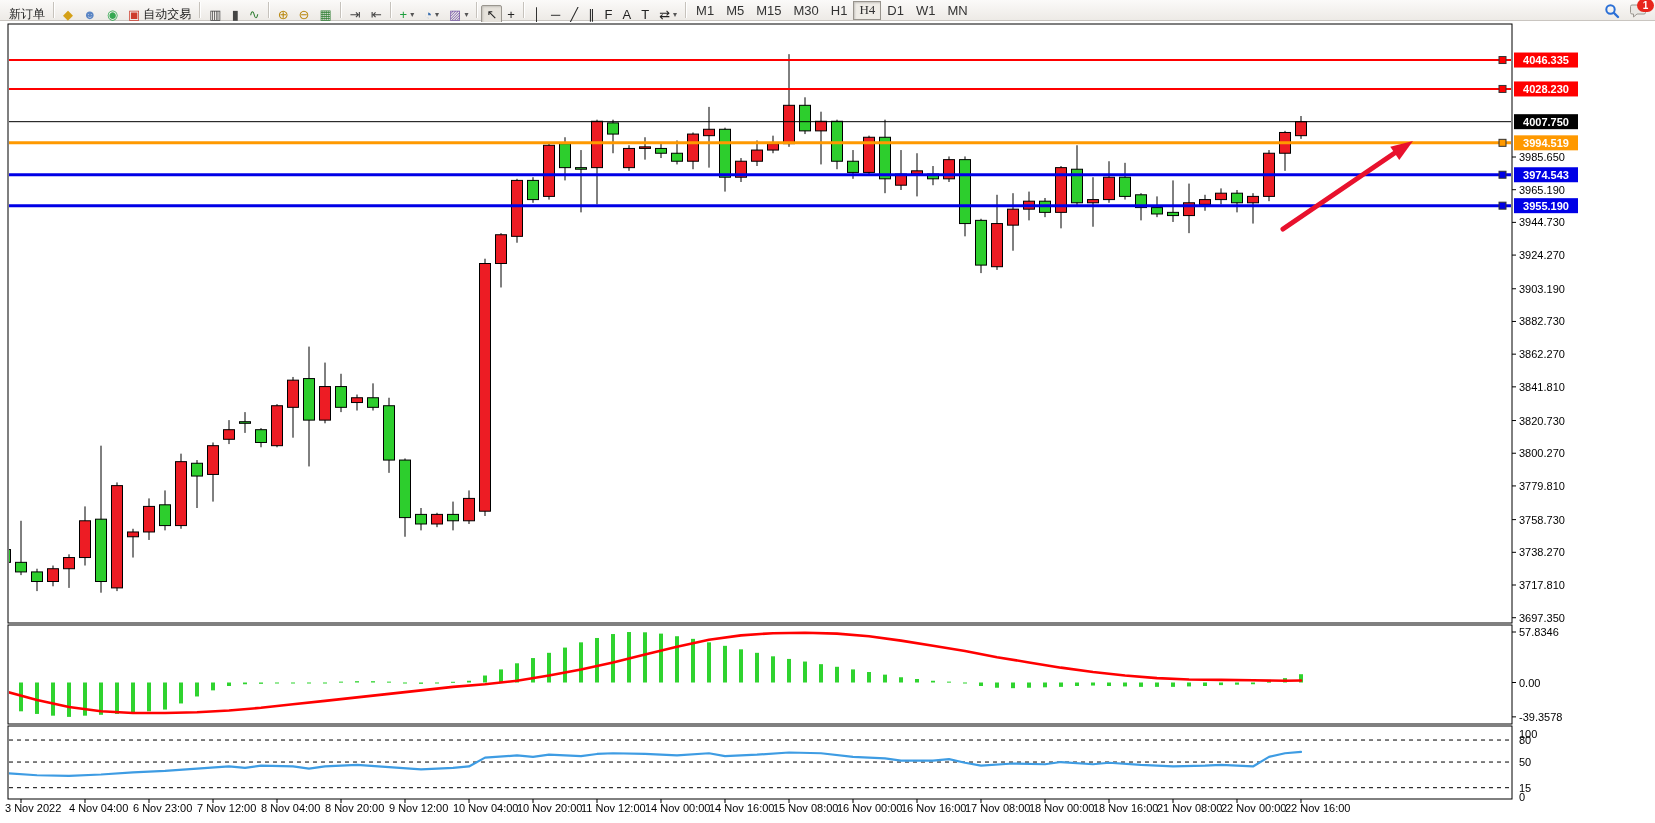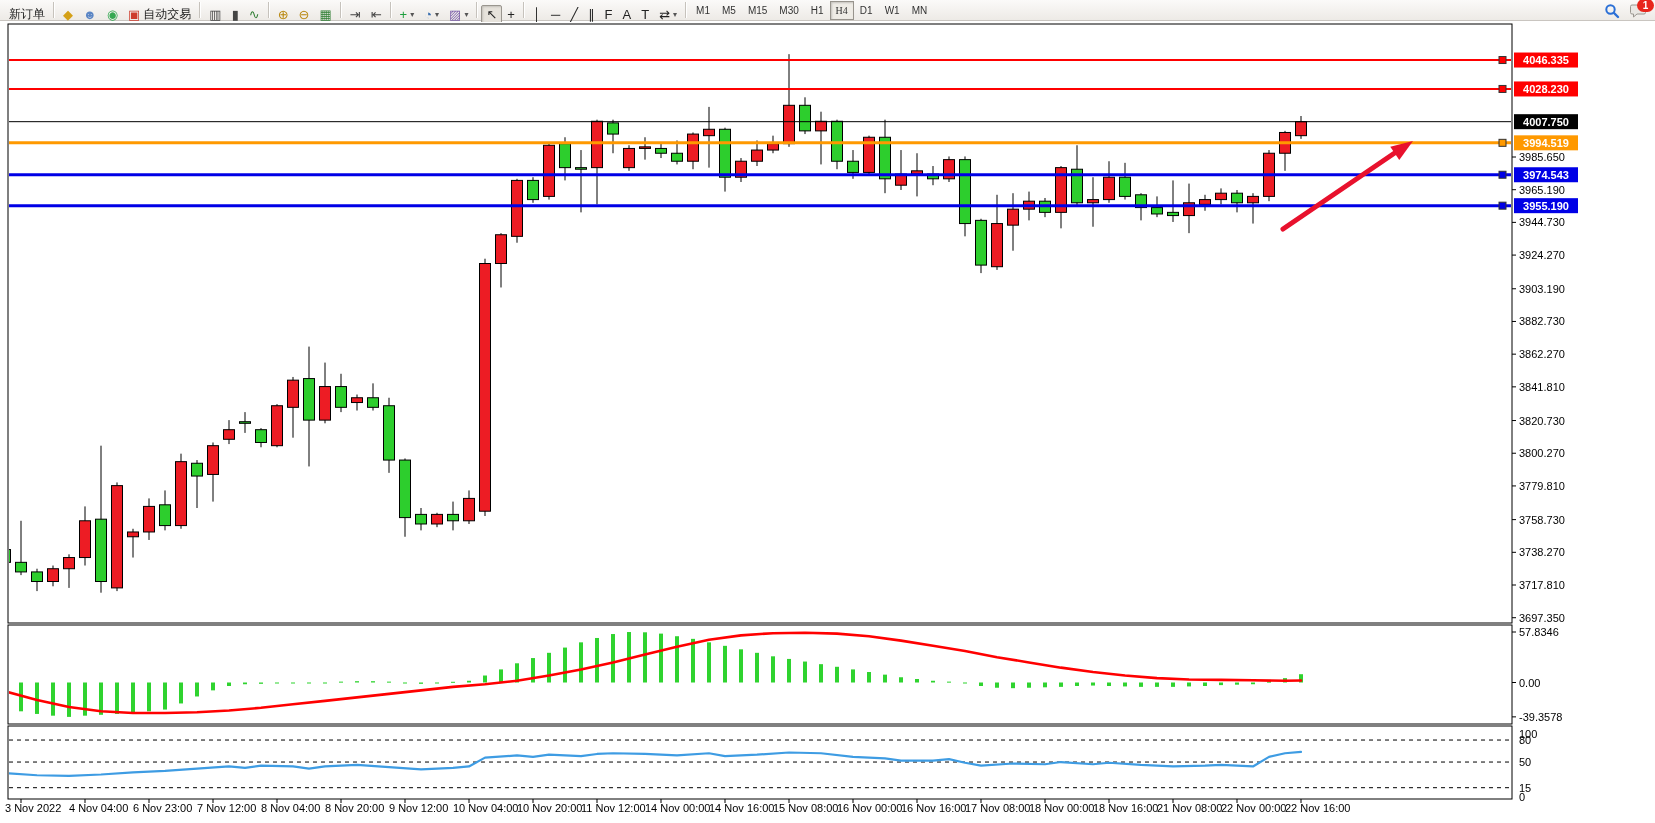--- a/index.html
+++ b/index.html
@@ -7,21 +7,21 @@
   #app{position:relative;width:1655px;height:823px;}
   
   #toolbar{position:absolute;left:0;top:0;width:1655px;height:21px;
     background:linear-gradient(#fbfaf9,#edeae6);border-bottom:1px solid #c9c5c0;
     display:flex;align-items:center;padding-left:4px;box-sizing:border-box;font-size:12px;color:#222;}
   .tb-btn{display:inline-flex;align-items:center;gap:3px;height:18px;padding:0 4px;border:1px solid transparent;
     border-radius:2px;cursor:default;white-space:nowrap;margin-top:9px;}
   .tb-btn.pressed{border:1px solid #9a968f;background:#e6e2db;box-shadow:inset 1px 1px 2px rgba(0,0,0,.15);}
   .tb-glyph{font-size:13px;line-height:1;}
   .tb-sep{width:1px;height:16px;margin:0 3px;background:#c6c2bc;border-right:1px solid #fff;}
-  .tb-tf{font-size:10px;color:#333;padding:0 5px;height:17px;display:inline-flex;align-items:center;border:1px solid transparent;}
+  .tb-tf{font-size:13px;color:#333;padding:0 5px;height:17px;display:inline-flex;align-items:center;border:1px solid transparent;}
   .tb-tf.pressed{border:1px solid #98948d;background:#efece6;box-shadow:inset 1px 1px 2px rgba(0,0,0,.18);font-family:Liberation Serif, serif;}
   #tb-right{position:absolute;right:8px;top:1px;display:flex;align-items:center;gap:10px;height:19px;}
   #noti-badge{position:absolute;right:-7px;top:-4px;background:#e8261c;color:#fff;border-radius:8px;
     min-width:13px;height:13px;font-size:10px;font-weight:bold;display:flex;align-items:center;justify-content:center;padding:0 2px;}
   
   #chart-frame{position:absolute;left:2px;top:22px;width:1650px;height:798px;background:#fff;}
   #chart-title{position:absolute;left:10px;top:4px;font-size:11.5px;color:#000;display:flex;gap:10px;align-items:center;}
   #chart-title .tri{font-size:8px;}
   .panel-label{position:absolute;font-size:11px;color:#000;}
   svg text{font-family:"Liberation Sans","DejaVu Sans",sans-serif;}

